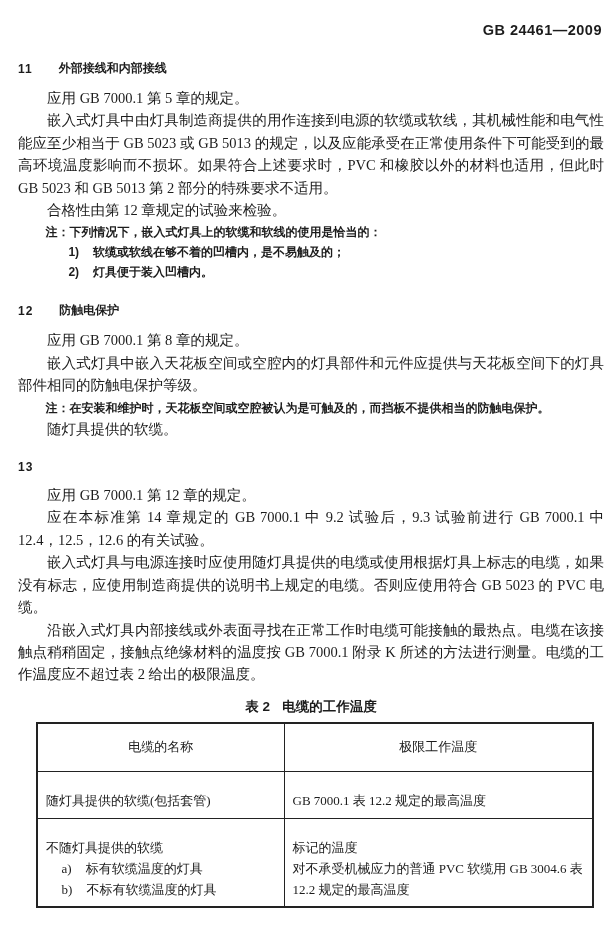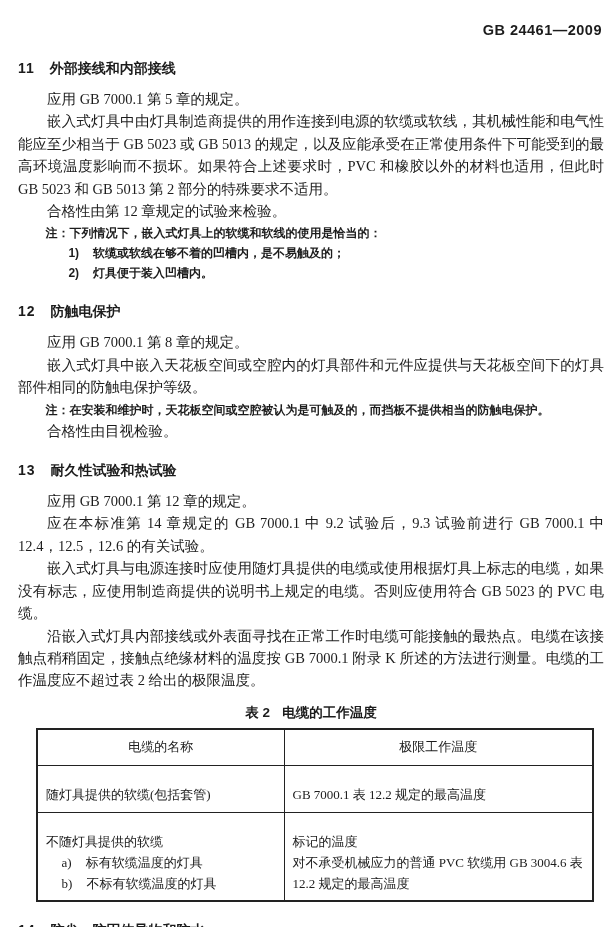--- a/index.html
+++ b/index.html
@@ -26,25 +26,25 @@
     text-align: right;
     padding-right: 2px;
     font-family: "Liberation Sans", "DejaVu Sans", sans-serif;
     font-weight: bold;
     font-size: 14.5px;
     letter-spacing: 0.5px;
   }
   
   .sec-heading {
     display: flex;
-    gap: 15px;
-    align-items: flex-start;
+    gap: 26px;
+    align-items: center;
     font-family: "Liberation Sans", "DejaVu Sans", sans-serif;
     font-weight: bold;
-    font-size: 14px;
+    font-size: 12px;
     margin: 0;
   }
   .sec-heading .sec-num { letter-spacing: 1px; }
   .s11-heading { margin-top: 22px; }
   .s12-heading { margin-top: 20px; }
   .s13-heading { margin-top: 20px; }
   .s14-heading { margin-top: 20px; }
   
   .para {
     font-size: 14.5px;
@@ -90,21 +90,21 @@
     table-layout: fixed;
   }
   table.wt, table.wt th, table.wt td {
     border: 1px solid #222222;
   }
   table.wt { border: 2px solid #222222; }
   table.wt th {
     font-weight: normal;
     text-align: center;
     height: 27px;
-    padding: 4px 6px;
+    padding: 10px 6px;
   }
   table.wt td {
     vertical-align: top;
     padding: 18px 8px 6px 8px;
     line-height: 21px;
   }
   col.c1 { width: 247px; }
   col.c2 { width: 309px; }
   .cell-subitem {
     display: flex;
@@ -137,25 +137,24 @@
     <span>灯具便于装入凹槽内。</span>
   </div>
 
   <h2 class="sec-heading s12-heading">
     <span class="sec-num">12</span>
     <span>防触电保护</span>
   </h2>
   <p class="para first">应用 GB 7000.1 第 8 章的规定。</p>
   <p class="para">嵌入式灯具中嵌入天花板空间或空腔内的灯具部件和元件应提供与天花板空间下的灯具部件相同的防触电保护等级。</p>
   <div class="note">注：在安装和维护时，天花板空间或空腔被认为是可触及的，而挡板不提供相当的防触电保护。</div>
-  <p class="para">合格性由目视检验。</p>
+  <p class="para">随灯具提供的软缆。</p>
 
   <h2 class="sec-heading s13-heading">
     <span class="sec-num">13</span>
-    <span>耐久性试验和热试验</span>
   </h2>
   <p class="para first">应用 GB 7000.1 第 12 章的规定。</p>
   <p class="para">应在本标准第 14 章规定的 GB 7000.1 中 9.2 试验后，9.3 试验前进行 GB 7000.1 中 12.4，12.5，12.6 的有关试验。</p>
   <p class="para">嵌入式灯具与电源连接时应使用随灯具提供的电缆或使用根据灯具上标志的电缆，如果没有标志，应使用制造商提供的说明书上规定的电缆。否则应使用符合 GB 5023 的 PVC 电缆。</p>
   <p class="para">沿嵌入式灯具内部接线或外表面寻找在正常工作时电缆可能接触的最热点。电缆在该接触点稍稍固定，接触点绝缘材料的温度按 GB 7000.1 附录 K 所述的方法进行测量。电缆的工作温度应不超过表 2 给出的极限温度。</p>
 
   <div class="table-caption">
     <span>表 2</span>
     <span>电缆的工作温度</span>
   </div>

